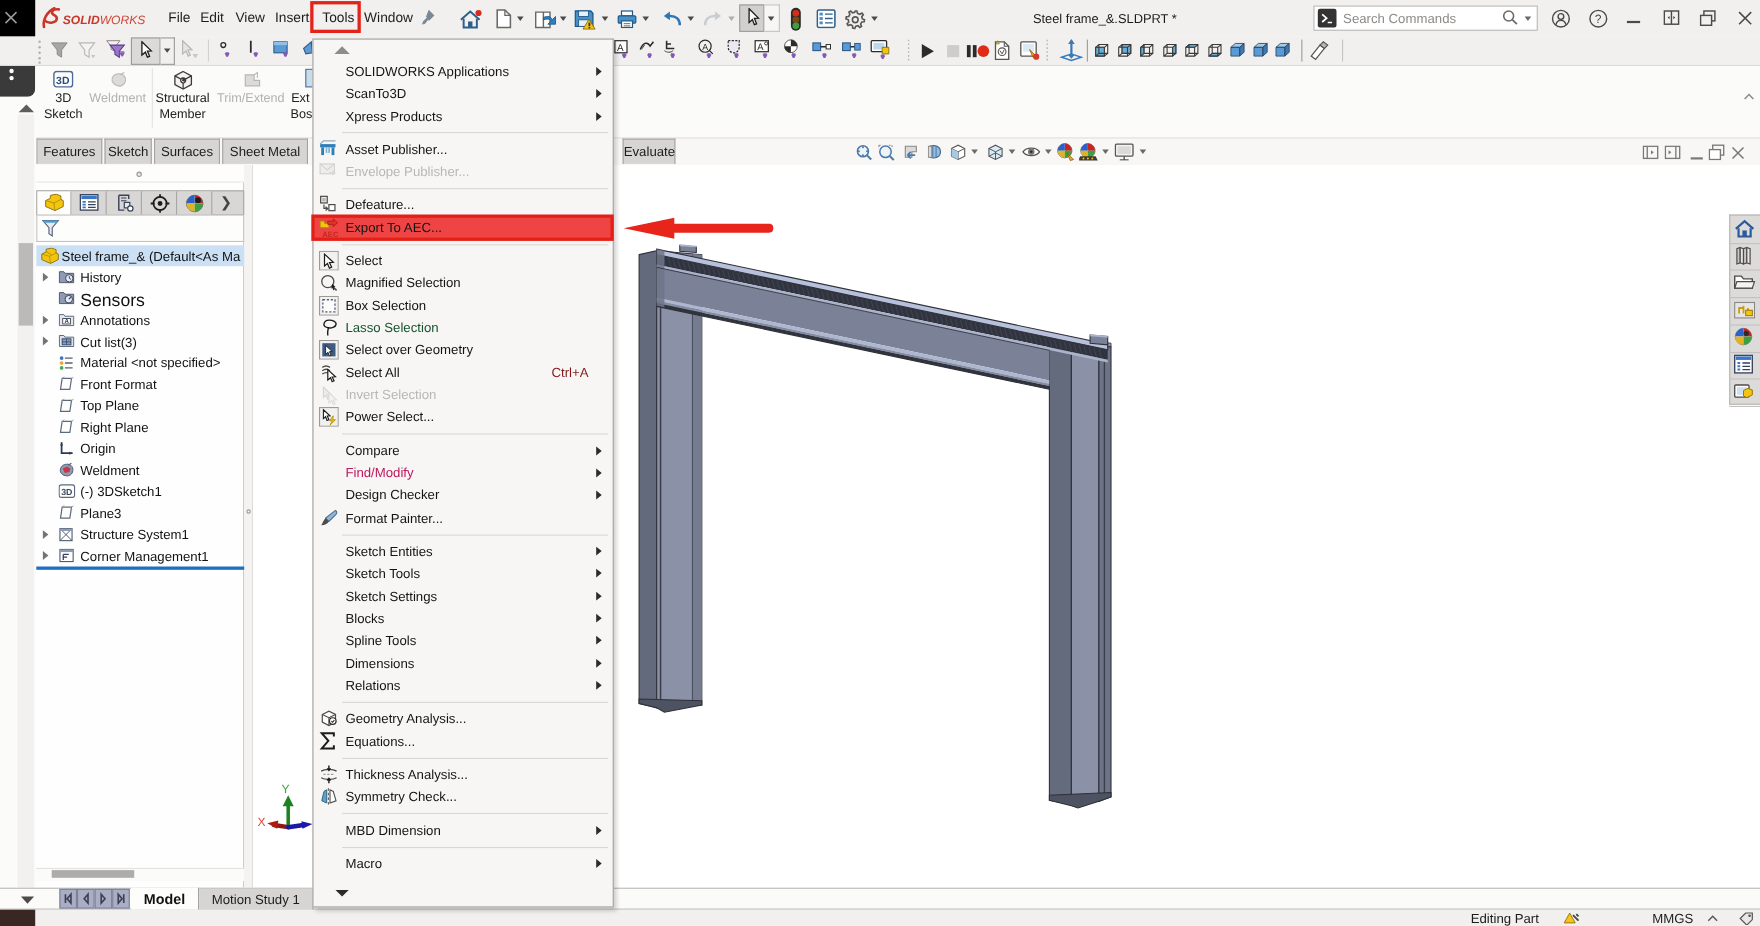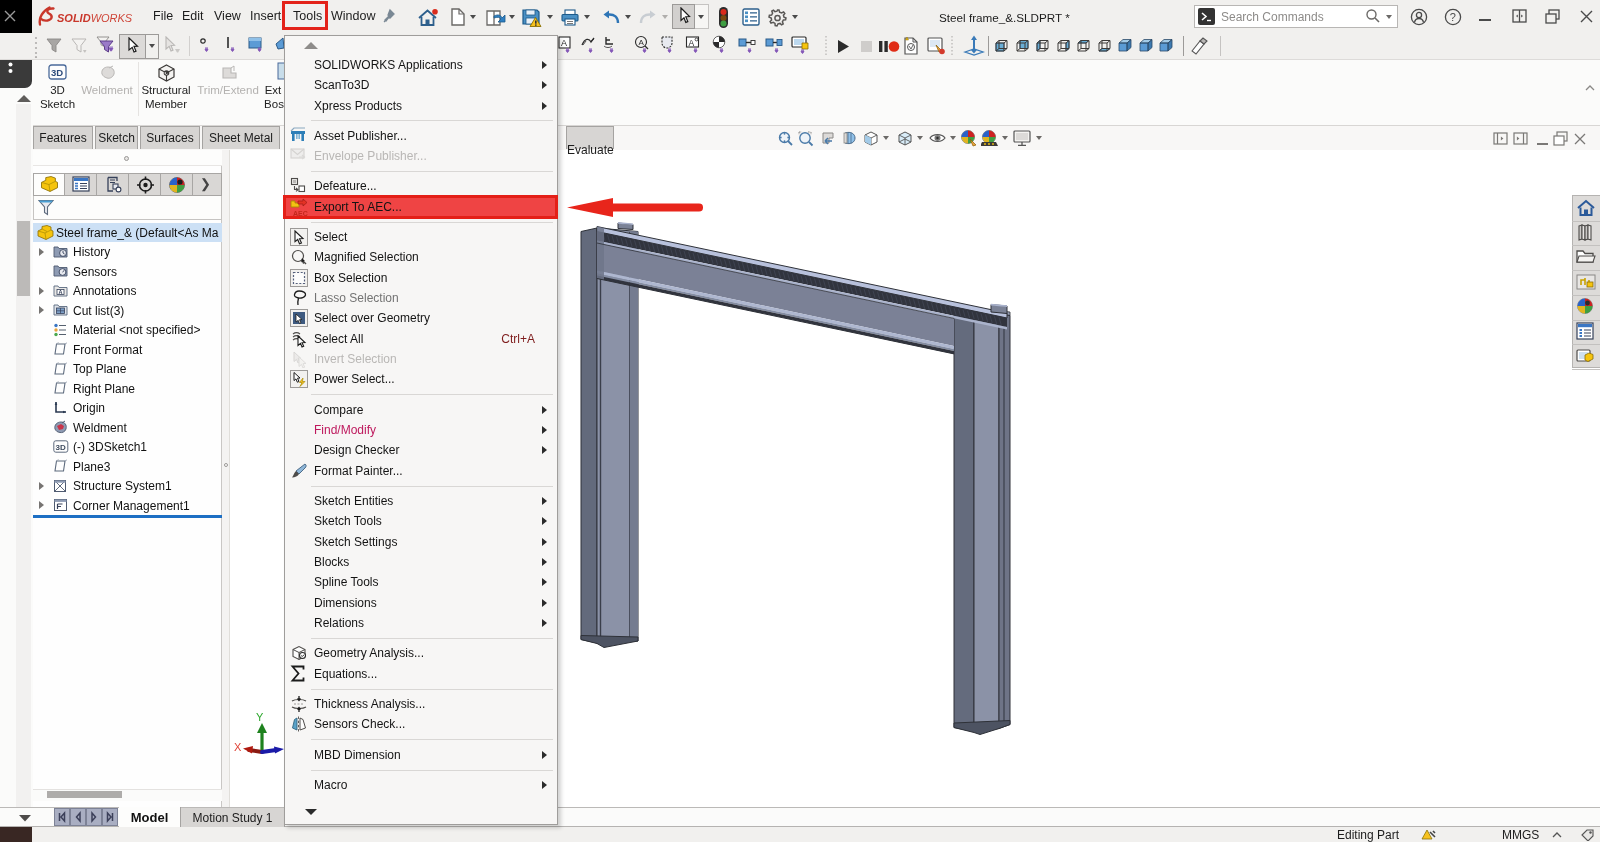--- a/index.html
+++ b/index.html
@@ -384,21 +384,21 @@
       <path d="M2 6 L6 2 L10 6" stroke="#8a8886" stroke-width="1.3" fill="none"></path>
     </svg>
 </div>
 
 <div class="abs" id="tabband" style="left:0;top:126px;width:1600px;height:24px;background:#f8f7f6"></div>
 <div id="cmtabs">
 <div class="abs" style="left:33px;top:126px;width:60px;height:23px;background:#d7d5d3;border:1px solid #a5a3a1;border-bottom:none;text-align:center;font-size:12px;color:#1c1c1c;padding-top:4px">Features</div>
 <div class="abs" style="left:95px;top:126px;width:43px;height:23px;background:#d7d5d3;border:1px solid #a5a3a1;border-bottom:none;text-align:center;font-size:12px;color:#1c1c1c;padding-top:4px">Sketch</div>
 <div class="abs" style="left:140px;top:126px;width:60px;height:23px;background:#d7d5d3;border:1px solid #a5a3a1;border-bottom:none;text-align:center;font-size:12px;color:#1c1c1c;padding-top:4px">Surfaces</div>
 <div class="abs" style="left:202px;top:126px;width:78px;height:23px;background:#d7d5d3;border:1px solid #a5a3a1;border-bottom:none;text-align:center;font-size:12px;color:#1c1c1c;padding-top:4px">Sheet Metal</div>
-<div class="abs" style="left:566px;top:126px;width:48px;height:23px;background:#d7d5d3;border:1px solid #a5a3a1;border-bottom:none;text-align:center;font-size:12px;color:#1c1c1c;padding-top:16px">Evaluate</div>
+<div class="abs" style="left:566px;top:126px;width:48px;height:23px;background:#d7d5d3;border:1px solid #a5a3a1;border-bottom:none;text-align:center;font-size:12px;color:#1c1c1c;padding-top:4px">Evaluate</div>
 </div>
 <div id="headsup">
 <svg class="abs" style="left:777px;top:130px;z-index:5" width="17" height="17">
       <circle cx="7.5" cy="7.5" r="5" stroke="#4a7aa8" stroke-width="1.4" fill="#eef3f8"></circle>
       <path d="M11 11 L15 15" stroke="#4a7aa8" stroke-width="1.8"></path>
       <g fill="#4a7aa8">
         <circle cx="7.5" cy="3.8" r="0.9"></circle>
         <circle cx="3.8" cy="7.5" r="0.9"></circle>
         <circle cx="11.2" cy="7.5" r="0.9"></circle>
         <circle cx="7.5" cy="11.2" r="0.9"></circle>
@@ -552,21 +552,21 @@
         <path d="M1 2 L5 2 L6 3.5 L14 3.5 L14 12 L1 12 Z" fill="#8e9bb3" stroke="#4e5a70" stroke-width="0.9"></path>
         <circle cx="10" cy="8" r="3.4" fill="#e8eaf0" stroke="#36415a" stroke-width="0.9"></circle>
         <path d="M10 6 L10 8 L11.6 9" stroke="#36415a" stroke-width="0.9" fill="none"></path>
       </svg></span>
 <div class="abs" style="left:73px;top:245.1px;font-size:12px;color:#111;white-space:nowrap">History</div>
 <span class="abs" style="left:53px;top:264.1px"><svg width="15" height="13" viewBox="0 0 15 13">
         <path d="M1 2 L5 2 L6 3.5 L14 3.5 L14 12 L1 12 Z" fill="#8e9bb3" stroke="#4e5a70" stroke-width="0.9"></path>
         <circle cx="9.5" cy="8" r="3.4" fill="#e8eaf0" stroke="#36415a" stroke-width="0.9"></circle>
         <path d="M9.5 8 L11.5 6.2" stroke="#36415a" stroke-width="1"></path>
       </svg></span>
-<div class="abs" style="left:73px;top:264.6px;font-size:12px;color:#111;white-space:nowrap">Sensors</div>
+<div class="abs" style="left:73px;top:264.6px;font-size:16px;color:#111;white-space:nowrap">Sensors</div>
 <span class="treearr" style="left:39px;top:286.6px"></span>
 <span class="abs" style="left:53px;top:283.6px"><svg width="15" height="13" viewBox="0 0 15 13">
         <path d="M1 2 L5 2 L6 3.5 L14 3.5 L14 12 L1 12 Z" fill="#e9e8e6" stroke="#5a6a80" stroke-width="0.9"></path>
         <rect x="4" y="5.5" width="7" height="5" fill="#fff" stroke="#36415a" stroke-width="0.8"></rect>
         <text x="5.6" y="10" font-size="5.5" font-weight="bold" fill="#36415a" font-family="Liberation Sans">A</text>
       </svg></span>
 <div class="abs" style="left:73px;top:284.1px;font-size:12px;color:#111;white-space:nowrap">Annotations</div>
 <span class="treearr" style="left:39px;top:306.1px"></span>
 <span class="abs" style="left:53px;top:303.1px"><svg width="15" height="13" viewBox="0 0 15 13">
         <path d="M1 2 L5 2 L6 3.5 L14 3.5 L14 12 L1 12 Z" fill="#dfe3ea" stroke="#5a6a80" stroke-width="0.9"></path>
@@ -936,21 +936,21 @@
           <rect x="0.5" y="0.5" width="17" height="17" fill="#f2f1ef" stroke="#9c9a98" stroke-width="1"></rect>
           <rect x="3.5" y="3.5" width="11" height="11" fill="#fdfdfd" stroke="#56617d" stroke-width="1.2" stroke-dasharray="2 1.6"></rect>
         </svg></span>
       <span style="position:absolute;left:29px;top:3px;font-size:12px;color:#141414;white-space:nowrap">Box Selection</span>
     </div>
 <div class="abs" style="left:285px;top:288.1px;width:272px;height:20.3px;z-index:31">
       <span style="position:absolute;left:5px;top:1px"><svg width="18" height="18" viewBox="0 0 18 18">
           <path d="M9 2 C13 2 16 3.5 15.5 6 C15 8.5 11 9.5 8.5 9 C6 8.5 4 7.5 4.5 5.5 C5 3.5 7 2 9 2 Z" stroke="#1c1c1c" stroke-width="1.3" fill="none"></path>
           <path d="M8.5 9 C8 11 7.5 13 8 16" stroke="#1c1c1c" stroke-width="1.3" fill="none"></path>
         </svg></span>
-      <span style="position:absolute;left:29px;top:3px;font-size:12px;color:#737373;white-space:nowrap">Lasso Selection</span>
+      <span style="position:absolute;left:29px;top:3px;font-size:12px;color:#14532d;white-space:nowrap">Lasso Selection</span>
     </div>
 <div class="abs" style="left:285px;top:308.4px;width:272px;height:20.3px;z-index:31">
       <span style="position:absolute;left:5px;top:1px"><svg width="18" height="18" viewBox="0 0 18 18">
           <rect x="0.5" y="0.5" width="17" height="17" fill="#f2f1ef" stroke="#9c9a98" stroke-width="1"></rect>
           <rect x="3" y="3" width="12" height="12" fill="#3e5a80"></rect>
           <path d="M6 5 L12 10.5 L9.5 10.7 L11 14 L9.5 14.6 L8.2 11.3 L6 13 Z" fill="#fff" stroke="#1c1c1c" stroke-width="0.8"></path>
         </svg></span>
       <span style="position:absolute;left:29px;top:3px;font-size:12px;color:#141414;white-space:nowrap">Select over Geometry</span>
     </div>
 <div class="abs" style="left:285px;top:328.8px;width:272px;height:20.3px;z-index:31">
@@ -1051,21 +1051,21 @@
           <path d="M4 9 L14 9" stroke="#9c9a98" stroke-width="1" stroke-dasharray="2 1.5"></path>
         </svg></span>
       <span style="position:absolute;left:29px;top:3px;font-size:12px;color:#141414;white-space:nowrap">Thickness Analysis...</span>
     </div>
 <div class="abs" style="left:285px;top:714.4px;width:272px;height:20.3px;z-index:31">
       <span style="position:absolute;left:5px;top:1px"><svg width="18" height="18" viewBox="0 0 18 18">
           <path d="M7 3 L7 15 L2.5 13 L4.5 4.5 Z" fill="#5ba3c9" stroke="#33657f" stroke-width="0.9"></path>
           <path d="M10 3 L10 15 L15.5 13 L13 4.5 Z" fill="#fdfdfd" stroke="#4e4c4a" stroke-width="1"></path>
           <path d="M8.5 1.5 L8.5 16.5" stroke="#4e4c4a" stroke-width="0.9" stroke-dasharray="2.4 1.8"></path>
         </svg></span>
-      <span style="position:absolute;left:29px;top:3px;font-size:12px;color:#141414;white-space:nowrap">Sensors Check...</span>
+      <span style="position:absolute;left:29px;top:3px;font-size:12px;color:#141414;white-space:nowrap">Symmetry Check...</span>
     </div>
 <div class="abs" style="left:311px;top:739.3px;width:242px;height:1px;background:#d9d7d5;z-index:31"></div>
 <div class="abs" style="left:285px;top:744.7px;width:272px;height:20.3px;z-index:31">
       <span style="position:absolute;left:29px;top:3px;font-size:12px;color:#141414;white-space:nowrap">MBD Dimension</span>
       <span class="subarr"></span>
     </div>
 <div class="abs" style="left:311px;top:769.6px;width:242px;height:1px;background:#d9d7d5;z-index:31"></div>
 <div class="abs" style="left:285px;top:775.0px;width:272px;height:20.3px;z-index:31">
       <span style="position:absolute;left:29px;top:3px;font-size:12px;color:#141414;white-space:nowrap">Macro</span>
       <span class="subarr"></span>

